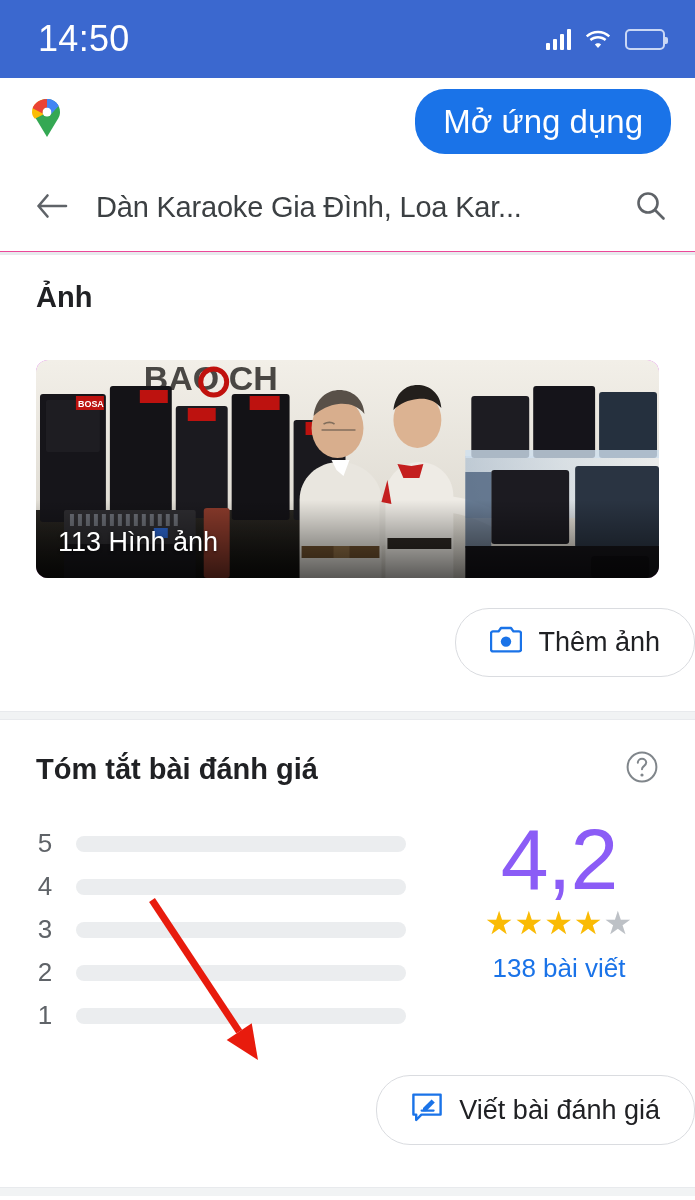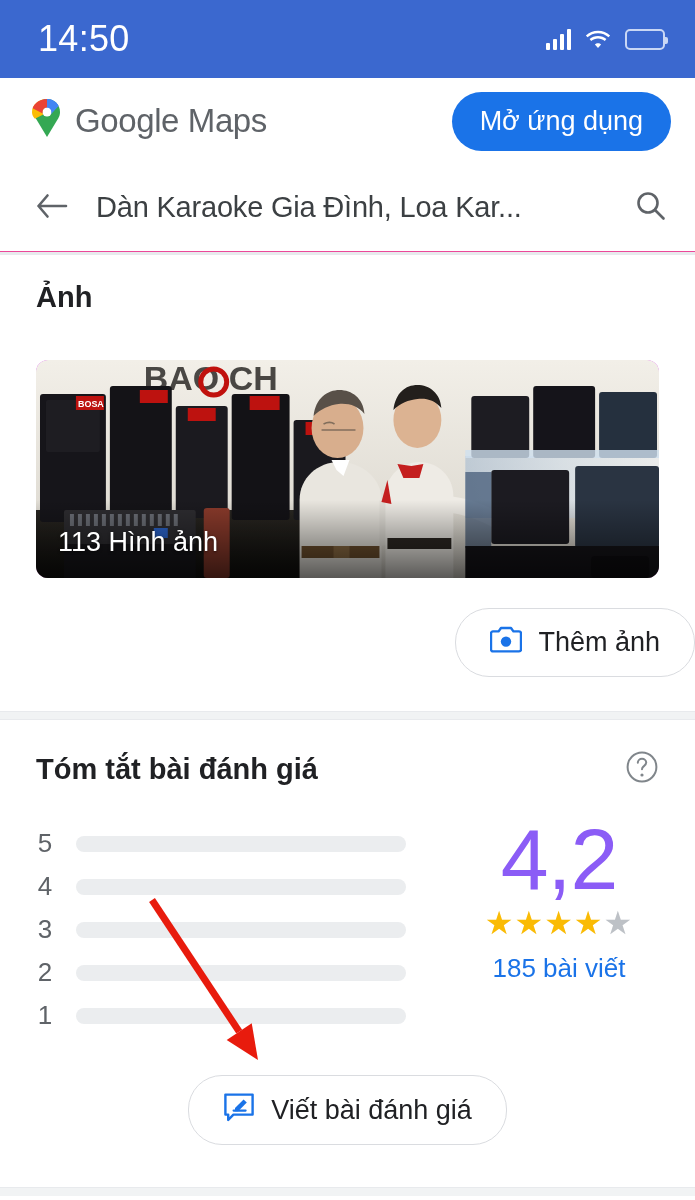--- a/index.html
+++ b/index.html
@@ -101,21 +101,21 @@
     letter-spacing: -0.4px;
     white-space: nowrap;
   }
   .brand-text .g-word { font-weight: 500; color: #5f6368; }
   .open-app-btn {
     background: #1a73e8;
     color: #ffffff;
     border: none;
     border-radius: 30px;
     padding: 16px 28px;
-    font-size: 27px;
+    font-size: 33px;
     font-family: "Liberation Sans", sans-serif;
     cursor: pointer;
     white-space: nowrap;
     line-height: 1;
   }
 
   
   .search-bar {
     height: 88px;
     background: #ffffff;
@@ -262,21 +262,21 @@
   .star-off { color: #bdc1c6; }
   .reviews-count {
     margin-top: 14px;
     font-size: 26px;
     color: #1a73e8;
     cursor: pointer;
   }
 
   .write-review-row {
     display: flex;
-    justify-content: center;
+    justify-content: flex-end;
     padding: 38px 0 30px 0;
   }
 
   
   .bottom-divider {
     height: 9px;
     background: #f1f3f4;
     border-top: 1px solid #e8eaed;
   }
   .bottom-clip {
@@ -329,24 +329,20 @@
         <svg class="gm-pin" viewBox="0 0 34 44" aria-hidden="true">
           <path d="M17 0C9.8 0 4 5.8 4 13c0 2.3.6 4.4 1.7 6.3L17 38l11.3-18.7C29.4 17.4 30 15.3 30 13 30 5.8 24.2 0 17 0z" fill="#34a853"></path>
           <path d="M4.9 19.8C3.1 17.9 2 15.6 2 13 2 5.8 8.8 0 17 0v8.5c-2.5 0-4.5 2-4.5 4.5 0 .9.3 1.8.8 2.5L4.9 19.8z" fill="#fbbc04"></path>
           <path d="M17 0c5 0 9.4 2.8 11.6 6.9l-11.1 8.5c.6-.7.9-1.6.9-2.4 0-2.5-2-4.5-4.5-4.5V0H17z" fill="#4285f4"></path>
           <path d="M5.1 20.2l7.9-6.2c.3 1.5 1.3 2.7 2.7 3.2L7.5 31.4 5.1 20.2z" fill="#1a73e8" opacity="0"></path>
           <path d="M6.2 21.4C4.5 19.2 2 15.9 2 13c0-1.3.2-2.5.6-3.7l11.4 6.8L6.2 21.4z" fill="#ea4335" opacity="0"></path>
           <circle cx="17" cy="13" r="4.6" fill="#ffffff"></circle>
           <path d="M28.6 6.9C26.4 2.8 22 0 17 0v8.5c2.5 0 4.5 2 4.5 4.5 0 .9-.3 1.7-.8 2.4l7.9-8.5z" fill="#4285f4"></path>
           <path d="M2.6 9.3C4.6 3.9 10.3 0 17 0v8.5c-2.5 0-4.5 2-4.5 4.5 0 .5.1 1 .2 1.4L2.6 9.3z" fill="#ea4335"></path>
         </svg>
-      </span>
-      <span class="brand-text">
-        <span class="g-word">Google</span>
-        <span>Maps</span>
       </span>
     </div>
     <button class="open-app-btn">Mở ứng dụng</button>
   </div>
 
   <div class="search-bar">
     <span>
       <svg class="back-arrow" viewBox="0 0 34 30" aria-hidden="true">
         <path d="M13.5 4.5L4.5 15l9 10.5M4.5 15H32" stroke="#5f6368" stroke-width="2.6" fill="none" stroke-linecap="round" stroke-linejoin="round"></path>
       </svg>
@@ -530,21 +526,21 @@
           <span class="bar-track">
             <span class="bar-fill" id="fill4" style="width: 13%;"></span>
           </span>
         </div>
 
       </div>
 
       <div class="score-col">
         <div class="score-big">4,2</div>
         <div class="stars-row"><span class="star-on">★</span><span class="star-on">★</span><span class="star-on">★</span><span class="star-on">★</span><span class="star-off">★</span></div>
-        <div class="reviews-count">185 bài viết</div>
+        <div class="reviews-count">138 bài viết</div>
       </div>
     </div>
 
     <div class="write-review-row">
       <button class="pill-btn">
         <span>
           <svg width="32" height="29" viewBox="0 0 32 29" aria-hidden="true">
             <path d="M2.4 1.6h27.2v20H10.4L5.2 27v-5.4H2.4z" fill="none" stroke="#1a73e8" stroke-width="2.4" stroke-linejoin="round"></path>
             <path d="M20.6 6.4l3.2 3.2-8.6 8.6h-3.2v-3.2z" fill="#1a73e8"></path>
             <path d="M10.6 17.6h12" stroke="#1a73e8" stroke-width="2.2" stroke-linecap="round"></path>

